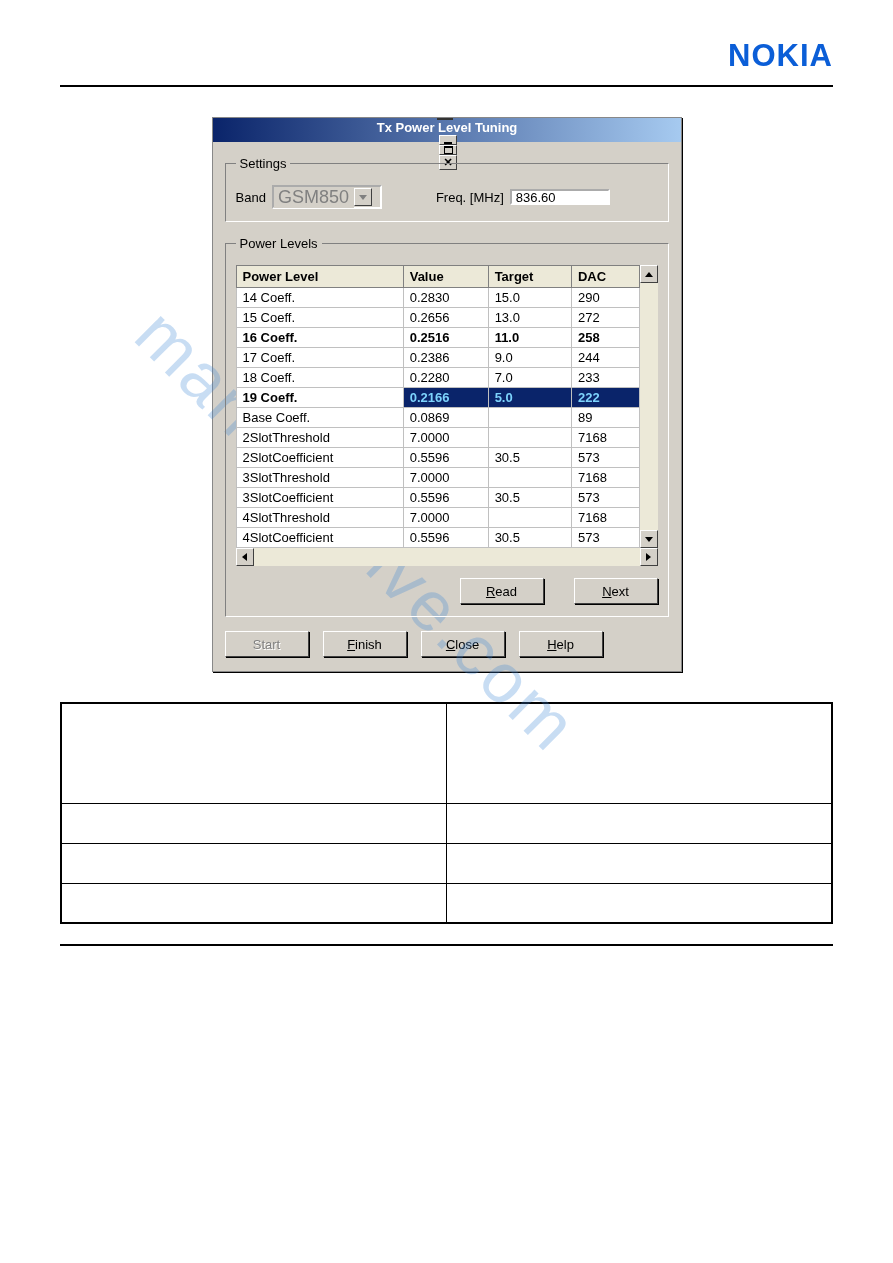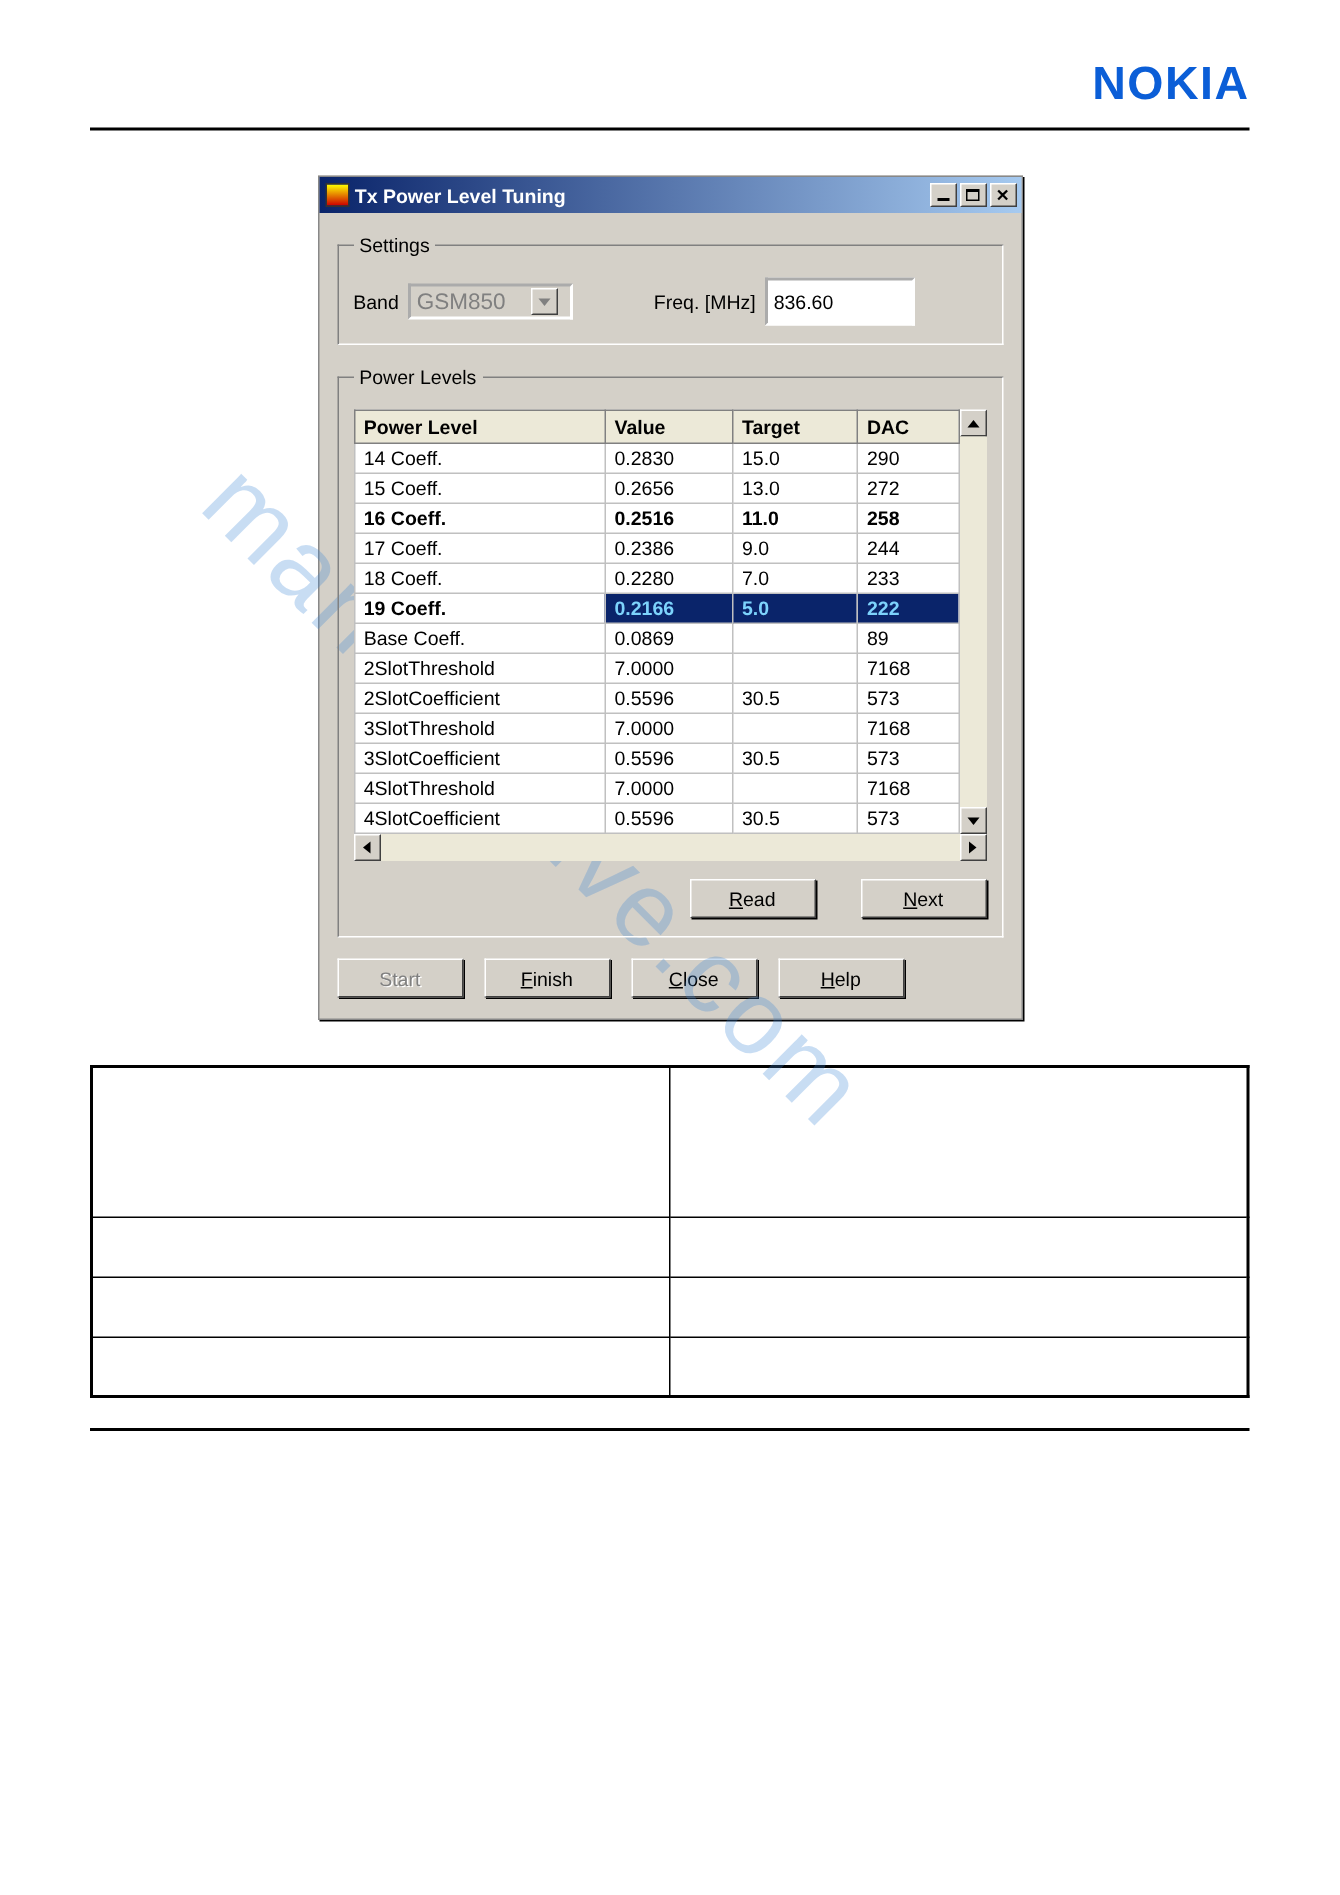--- a/index.html
+++ b/index.html
@@ -4,39 +4,39 @@
 <style>
   * { box-sizing: border-box; margin: 0; padding: 0; }
   body { font-family: "Tahoma", Arial, sans-serif; background: #fff; width: 893px; }
   .page { width: 893px; position: relative; padding: 30px 60px 40px 60px; }
   .logo { position: absolute; top: 38px; right: 60px; font-family: Arial, sans-serif; font-weight: 900; font-size: 31px; color: #0b5ed7; letter-spacing: 1px; }
   .top-rule { border-top: 2px solid #000; margin-top: 55px; margin-bottom: 30px; }
   .bottom-rule { border-top: 2px solid #000; margin-top: 20px; }
 
   
   .dialog { width: 470px; margin: 0 auto 30px auto; border: 1px solid #888; background: #d4d0c8; box-shadow: 1px 1px 0 #000; }
-  .titlebar { height: 24px; background: linear-gradient(to right,#0a246a,#a6caf0); color: #fff; display: flex; align-items: center; padding: 0 3px 0 4px; font-weight: bold; font-size: 13px; }
+  .titlebar { height: 24px; background: linear-gradient(to right,#0a246a,#a6caf0); color: #fff; display: flex; align-items: center; padding: 0 3px 0 4px; font-weight: bold; font-size: 13px; flex-direction: column; }
   .titlebar .ticon { width:16px; height:16px; margin-right:4px; display:inline-block; background: linear-gradient(#ff0,#c00); border:1px solid #333; }
   .titlebar .spacer { flex:1; }
   .tb-btn { width:18px; height:16px; background:#d4d0c8; border:1px solid #fff; border-right-color:#404040; border-bottom-color:#404040; margin-left:2px; display:flex; align-items:center; justify-content:center; font-size:11px; color:#000; font-family: Arial; font-weight:bold; cursor:default; }
   .tb-btn.min span{ width:8px; height:2px; background:#000; margin-top:6px; }
   .tb-btn.max span{ width:9px; height:8px; border:1px solid #000; border-top:2px solid #000; }
   .dialog-body { padding: 14px 12px 14px 12px; }
 
   fieldset { border:1px solid #fff; border-top-color:#808080; border-left-color:#808080; padding: 14px 10px 12px 10px; margin-bottom: 14px; position:relative; }
   fieldset legend { font-size:13px; padding:0 4px; color:#000; }
 
   .settings-row { display:flex; align-items:center; gap:6px; }
   .lbl { font-size:13px;text-align:right; }
   .combo { display:flex; align-items:center; border:2px inset #fff; background:#d4d0c8; height:24px; width:110px; }
-  .combo input { border:none; background:#d4d0c8; width:80px; font-size:15px; padding:0 4px; color:#808080; }
+  .combo input { border:none; background:#d4d0c8; width:80px; font-size:18px; padding:0 4px; color:#808080; }
   .combo .drop { width:18px; height:18px; border:1px solid #fff; border-right-color:#404040; border-bottom-color:#404040; background:#d4d0c8; display:flex; align-items:center; justify-content:center; margin-right:1px; }
   .combo .drop span { width:0; height:0; border-left:4px solid transparent; border-right:4px solid transparent; border-top:5px solid #808080; }
   .freq-label { margin-left: 48px; font-size:13px; }
-  .textbox { border:2px inset #fff; background:#fff; height:32px; width:100px; font-size:13px; padding:0 4px; display:flex; align-items:center; }
+  .textbox { border:2px inset #fff; background:#fff; height:16px; width:100px; font-size:13px; padding:0 4px; display:flex; align-items:center; }
   table.grid { border-collapse:collapse; width:100%; background:#fff; font-size:13px; }
   table.grid th { background:#ece9d8; border:1px solid #808080; text-align:left; padding:3px 6px; font-weight:bold; }
   table.grid td { border:1px solid #c0c0c0; padding:2px 6px; }
   tr.bold td { font-weight:bold; }
   tr.selected td { background:#0a246a; color:#7dd3fc; font-weight:bold; }
   tr.selected td:first-child { background:#fff; color:#000; }
   .scroll-col { width:18px; position:absolute; right:0; top:0; bottom:18px; display:flex; flex-direction:column; }
   .sb-btn { height:18px; background:#d4d0c8; border:1px solid #fff; border-right-color:#404040; border-bottom-color:#404040; display:flex; align-items:center; justify-content:center; }
   .sb-track { flex:1; background:#ece9d8; }
   .arrow-up { width:0;height:0;border-left:4px solid transparent;border-right:4px solid transparent;border-bottom:5px solid #000; }

